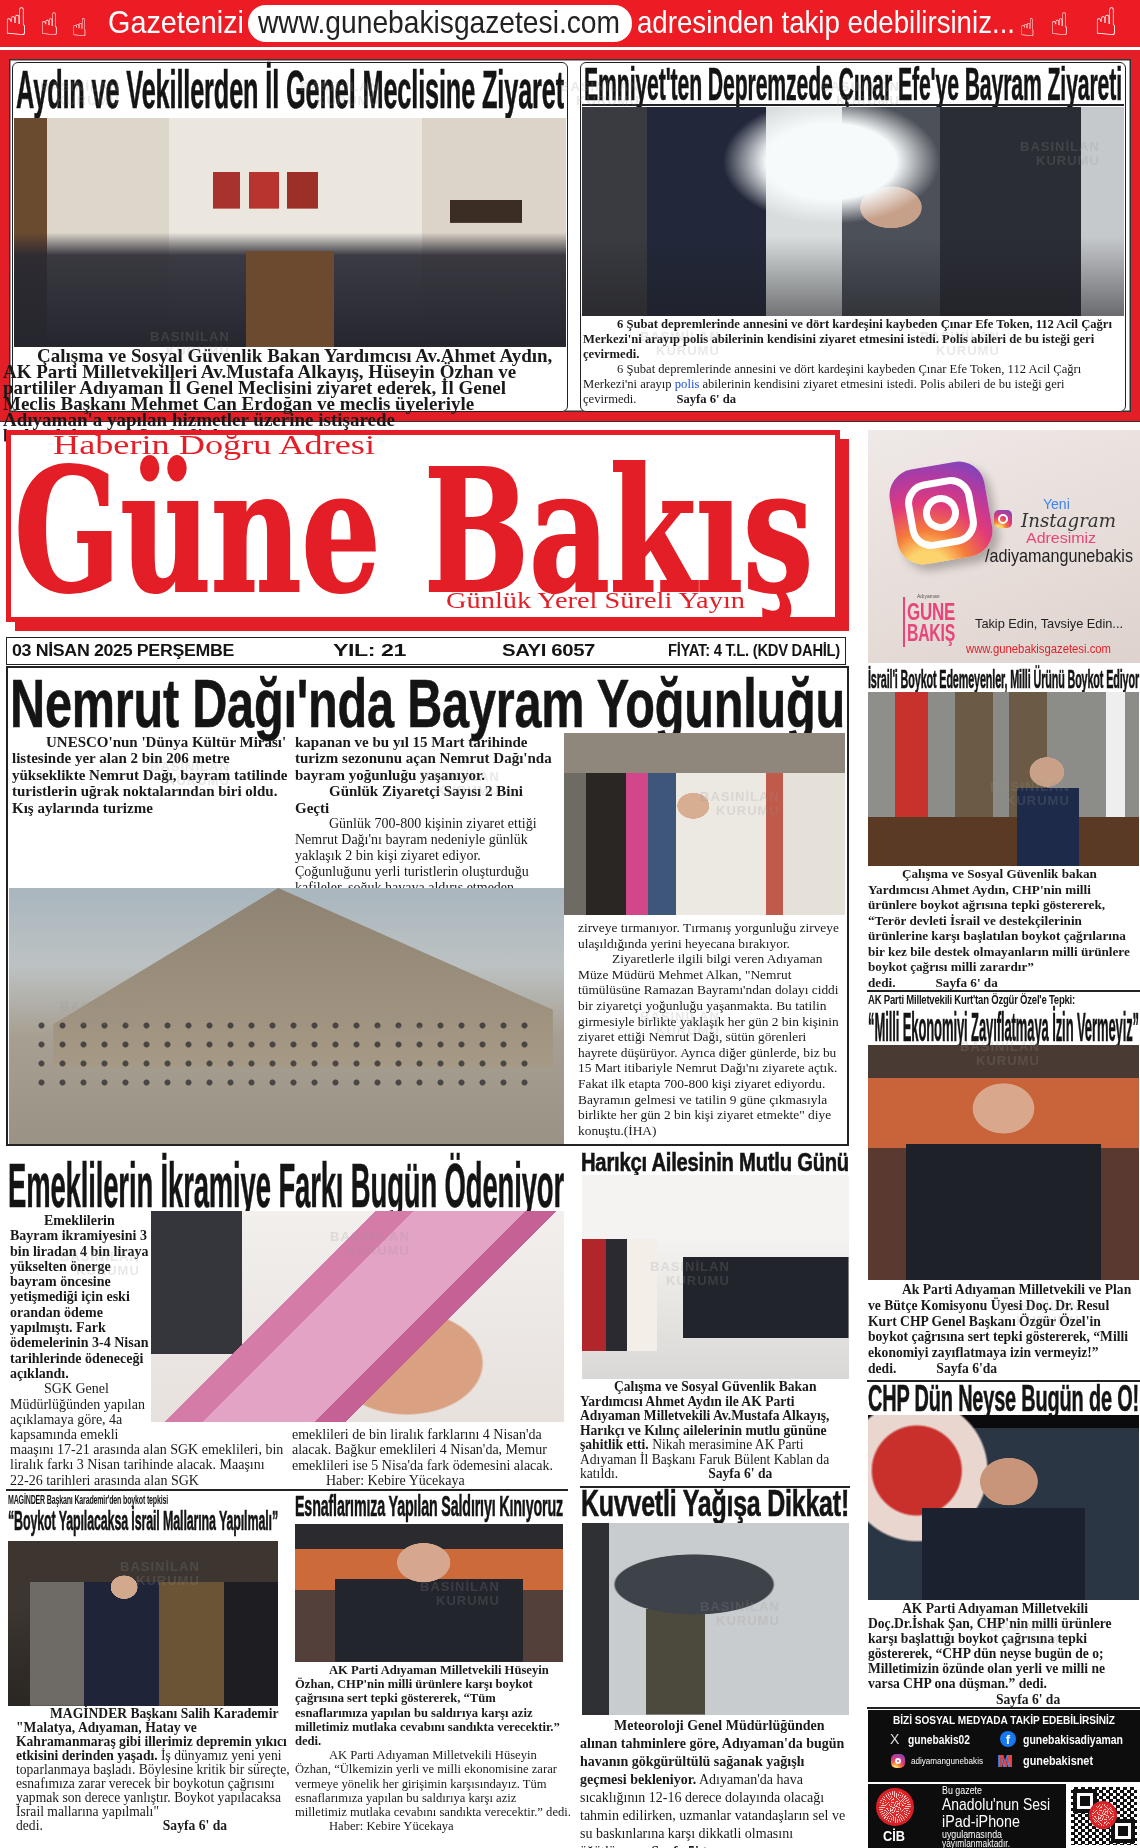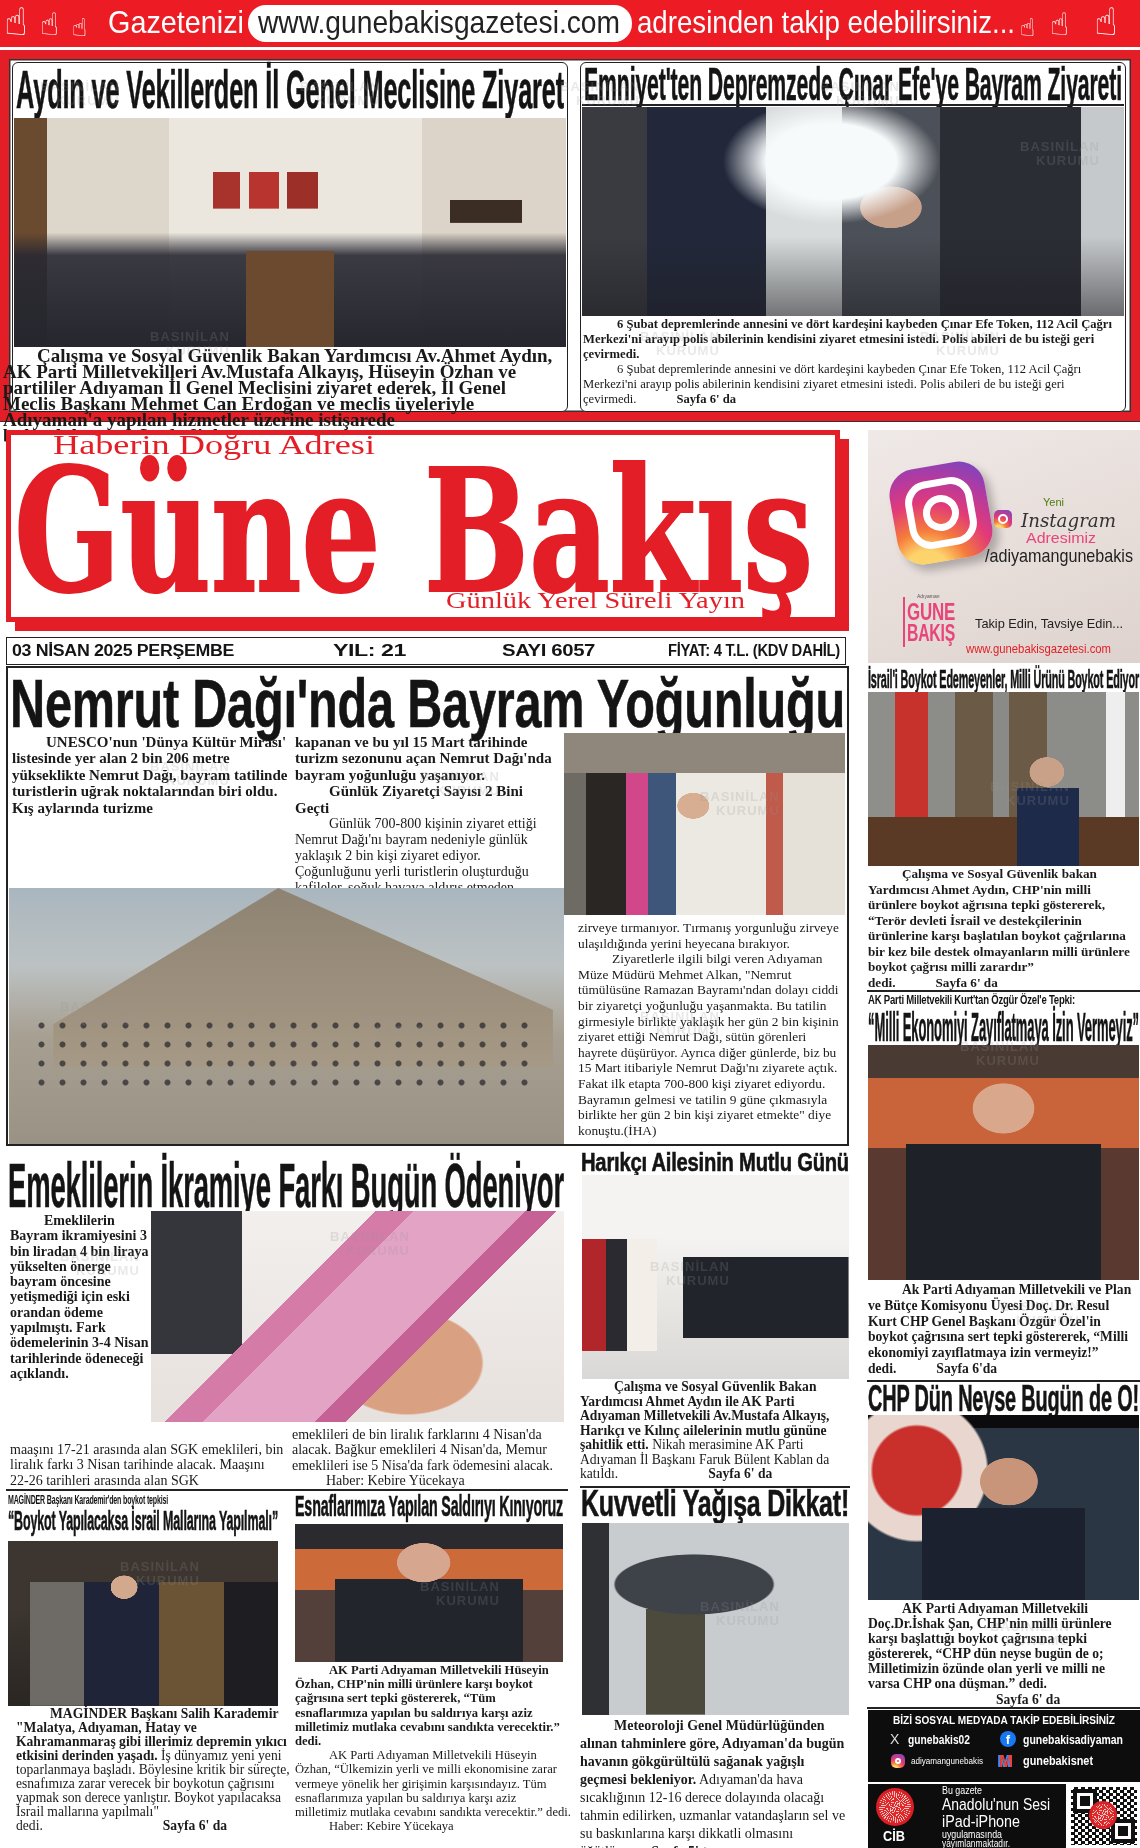--- a/index.html
+++ b/index.html
@@ -110,38 +110,38 @@
 <div class="tx" style="left:3px;top:348px;width:550px;font-size:19px;line-height:16px">
   <p class="b ind"><span>Çalışma ve Sosyal Güvenlik Bakan Yardımcısı Av.Ahmet Aydın, AK Parti Milletvekilleri Av.Mustafa Alkayış, Hüseyin Özhan ve partililer Adıyaman İl Genel Meclisini ziyaret ederek, İl Genel Meclis Başkanı Mehmet Can Erdoğan ve meclis üyeleriyle Adıyaman'a yapılan hizmetler üzerine istişarede bulundular.</span><span class="pref">Sayfa 6' da</span></p>
 </div>
 
 <div class="box" style="left:580px;top:62px;width:546px;height:350px"></div>
 <span class="hl" style="left: 584px; top: 61px; font-size: 46px; transform: scaleX(0.461914); display: inline-block;">Emniyet'ten Depremzede Çınar Efe'ye Bayram Ziyareti</span>
 <div class="rule" style="left:582px;top:104px;width:542px"></div>
 <div class="photo p-police" style="left:582px;top:107px;width:542px;height:209px"></div>
 <div class="tx" style="left:583px;top:317px;width:540px;font-size:12.6px;line-height:15px">
   <p class="b ind">6 Şubat depremlerinde annesini ve dört kardeşini kaybeden Çınar Efe Token, 112 Acil Çağrı Merkezi'ni arayıp polis abilerinin kendisini ziyaret etmesini istedi. Polis abileri de bu isteği geri çevirmedi.</p>
-  <p class="ind"><span>6 Şubat depremlerinde annesini ve dört kardeşini kaybeden Çınar Efe Token, 112 Acil Çağrı Merkezi'ni arayıp</span> <a style="color:#000000;">polis</a> <span>abilerinin kendisini ziyaret etmesini istedi. Polis abileri de bu isteği geri çevirmedi.</span><span class="pref">Sayfa 6' da</span></p>
+  <p class="ind"><span>6 Şubat depremlerinde annesini ve dört kardeşini kaybeden Çınar Efe Token, 112 Acil Çağrı Merkezi'ni arayıp</span> <a style="color:#1d4ed8;">polis</a> <span>abilerinin kendisini ziyaret etmesini istedi. Polis abileri de bu isteği geri çevirmedi.</span><span class="pref">Sayfa 6' da</span></p>
 </div>
 
 <div class="a" style="left:6px;top:430px;width:834px;height:192px;border:5px solid #e41e26;box-shadow:9px 9px 0 #e41e26;background:#fff"></div>
 <span class="hl thin" style="left: 53px; top: 431px; font-size: 28px; font-family: &quot;Liberation Serif&quot;, serif; color: rgb(228, 30, 38); transform: scaleX(1.29407); display: inline-block;">Haberin Doğru Adresi</span>
 <span class="hl" style="left: 14px; top: 446px; font-size: 170px; font-family: &quot;DejaVu Serif&quot;, serif; color: rgb(228, 30, 38); -webkit-text-stroke: 2px rgb(228, 30, 38); transform: scaleX(0.733943); display: inline-block;">Güne Bakış</span>
 <span class="hl thin" style="left: 446px; top: 589px; font-size: 23px; font-family: &quot;Liberation Serif&quot;, serif; color: rgb(228, 30, 38); transform: scaleX(1.23466); display: inline-block;">Günlük Yerel Süreli Yayın</span>
 
 <div class="a" style="left:6px;top:637px;width:840px;height:28px;border:1.5px solid #222"></div>
 <span class="hl" style="left: 12px; top: 643px; font-size: 16px; -webkit-text-stroke: 0px; transform: scaleX(1.11156); display: inline-block;">03 NİSAN 2025 PERŞEMBE</span>
 <span class="hl" style="left: 333px; top: 643px; font-size: 16px; -webkit-text-stroke: 0px; transform: scaleX(1.44913); display: inline-block;">YIL: 21</span>
 <span class="hl" style="left: 502px; top: 643px; font-size: 16px; -webkit-text-stroke: 0px; transform: scaleX(1.27017); display: inline-block;">SAYI 6057</span>
 <span class="hl" style="left: 668px; top: 643px; font-size: 16px; -webkit-text-stroke: 0px; transform: scaleX(0.923258); display: inline-block;">FİYAT: 4 T.L. (KDV DAHİL)</span>
 
 <div class="a" style="left:868px;top:430px;width:272px;height:233px;background:linear-gradient(160deg,#efe9e7 0%,#e6dcd8 60%,#ddd2ce 100%)"></div>
 <div class="ig-big" style="left:893px;top:465px;width:96px;height:96px"></div>
 <div class="ig-small" style="left:994px;top:510px;width:18px;height:18px"></div>
-<span class="hl thin" style="left:1043px;top:497px;font-size:11px;color:#4d7c0f">Yeni</span>
+<span class="hl thin" style="left:1043px;top:497px;font-size:14px;color:#3b82f6">Yeni</span>
 <span class="hl thin" style="left: 1021px; top: 512px; font-size: 18px; font-family: &quot;DejaVu Serif&quot;, serif; font-style: italic; color: rgb(51, 51, 51); transform: scaleX(1.01232); display: inline-block;">Instagram</span>
 <span class="hl thin" style="left: 1026px; top: 531px; font-size: 14px; color: rgb(232, 69, 122); transform: scaleX(1.13879); display: inline-block;">Adresimiz</span>
 <span class="hl thin" style="left: 985px; top: 546px; font-size: 19px; color: rgb(34, 34, 34); transform: scaleX(0.849126); display: inline-block;">/adiyamangunebakis</span>
 <div class="a" style="left:903px;top:597px;width:2px;height:50px;background:#e8457a"></div>
 <span class="hl thin" style="left:917px;top:594px;font-size:5px;color:#555">Adıyaman</span>
 <span class="hl" style="left: 907px; top: 600px; font-size: 24px; color: rgb(232, 69, 122); -webkit-text-stroke: 0px; transform: scaleX(0.704426); display: inline-block;">GUNE</span>
 <span class="hl" style="left: 907px; top: 621px; font-size: 24px; color: rgb(232, 69, 122); -webkit-text-stroke: 0px; transform: scaleX(0.65585); display: inline-block;">BAKIŞ</span>
 <span class="hl thin" style="left: 975px; top: 617px; font-size: 13px; color: rgb(34, 34, 34); transform: scaleX(0.981453); display: inline-block;">Takip Edin, Tavsiye Edin...</span>
 <span class="hl thin" style="left: 966px; top: 643px; font-size: 12px; color: rgb(228, 30, 38); transform: scaleX(0.941081); display: inline-block;">www.gunebakisgazetesi.com</span>
 
@@ -202,20 +202,21 @@
 <span class="soc" style="left: 942px; top: 1813px; font-size: 17px; transform-origin: 0px 0px; transform: scaleX(0.842105); display: inline-block;">iPad-iPhone</span>
 <span class="soc" style="left: 942px; top: 1830px; font-size: 10px; transform-origin: 0px 0px; transform: scaleX(0.884589); display: inline-block;">uygulamasında</span>
 <span class="soc" style="left: 942px; top: 1839px; font-size: 10px; transform-origin: 0px 0px; transform: scaleX(0.83789); display: inline-block;">yayımlanmaktadır.</span>
 <div class="qr" style="left:1068px;top:1784px;width:72px;height:64px"></div>
 <div class="emblem" style="left:1092px;top:1804px;width:22px;height:22px"></div>
 
 <span class="hl" style="left: 8px; top: 1154px; font-size: 63px; transform: scaleX(0.435694); display: inline-block;">Emeklilerin İkramiye Farkı Bugün Ödeniyor</span>
 <div class="photo p-money" style="left:151px;top:1211px;width:413px;height:211px"></div>
 <div class="tx" style="left:10px;top:1213px;width:141px;font-size:14px;line-height:15.3px">
   <p class="b ind">Emeklilerin Bayram ikramiyesini 3 bin liradan 4 bin liraya yükselten önerge bayram öncesine yetişmediği için eski orandan ödeme yapılmıştı. Fark ödemelerinin 3-4 Nisan tarihlerinde ödeneceği açıklandı.</p>
+  <p class="ind">SGK Genel Müdürlüğünden yapılan açıklamaya göre, 4a kapsamında emekli</p>
 </div>
 <div class="tx" style="left:10px;top:1442px;width:276px;font-size:14px;line-height:15.3px">
   <p>maaşını 17-21 arasında alan SGK emeklileri, bin liralık farkı 3 Nisan tarihinde alacak. Maaşını 22-26 tarihleri arasında alan SGK</p>
 </div>
 <div class="tx" style="left:292px;top:1427px;width:274px;font-size:14px;line-height:15.3px">
   <p>emeklileri de bin liralık farklarını 4 Nisan'da alacak. Bağkur emeklileri 4 Nisan'da, Memur emeklileri ise 5 Nisa'da fark ödemesini alacak.</p>
   <p class="ind">Haber: Kebire Yücekaya</p>
 </div>
 <div class="rule" style="left:6px;top:1489px;width:562px"></div>
 

